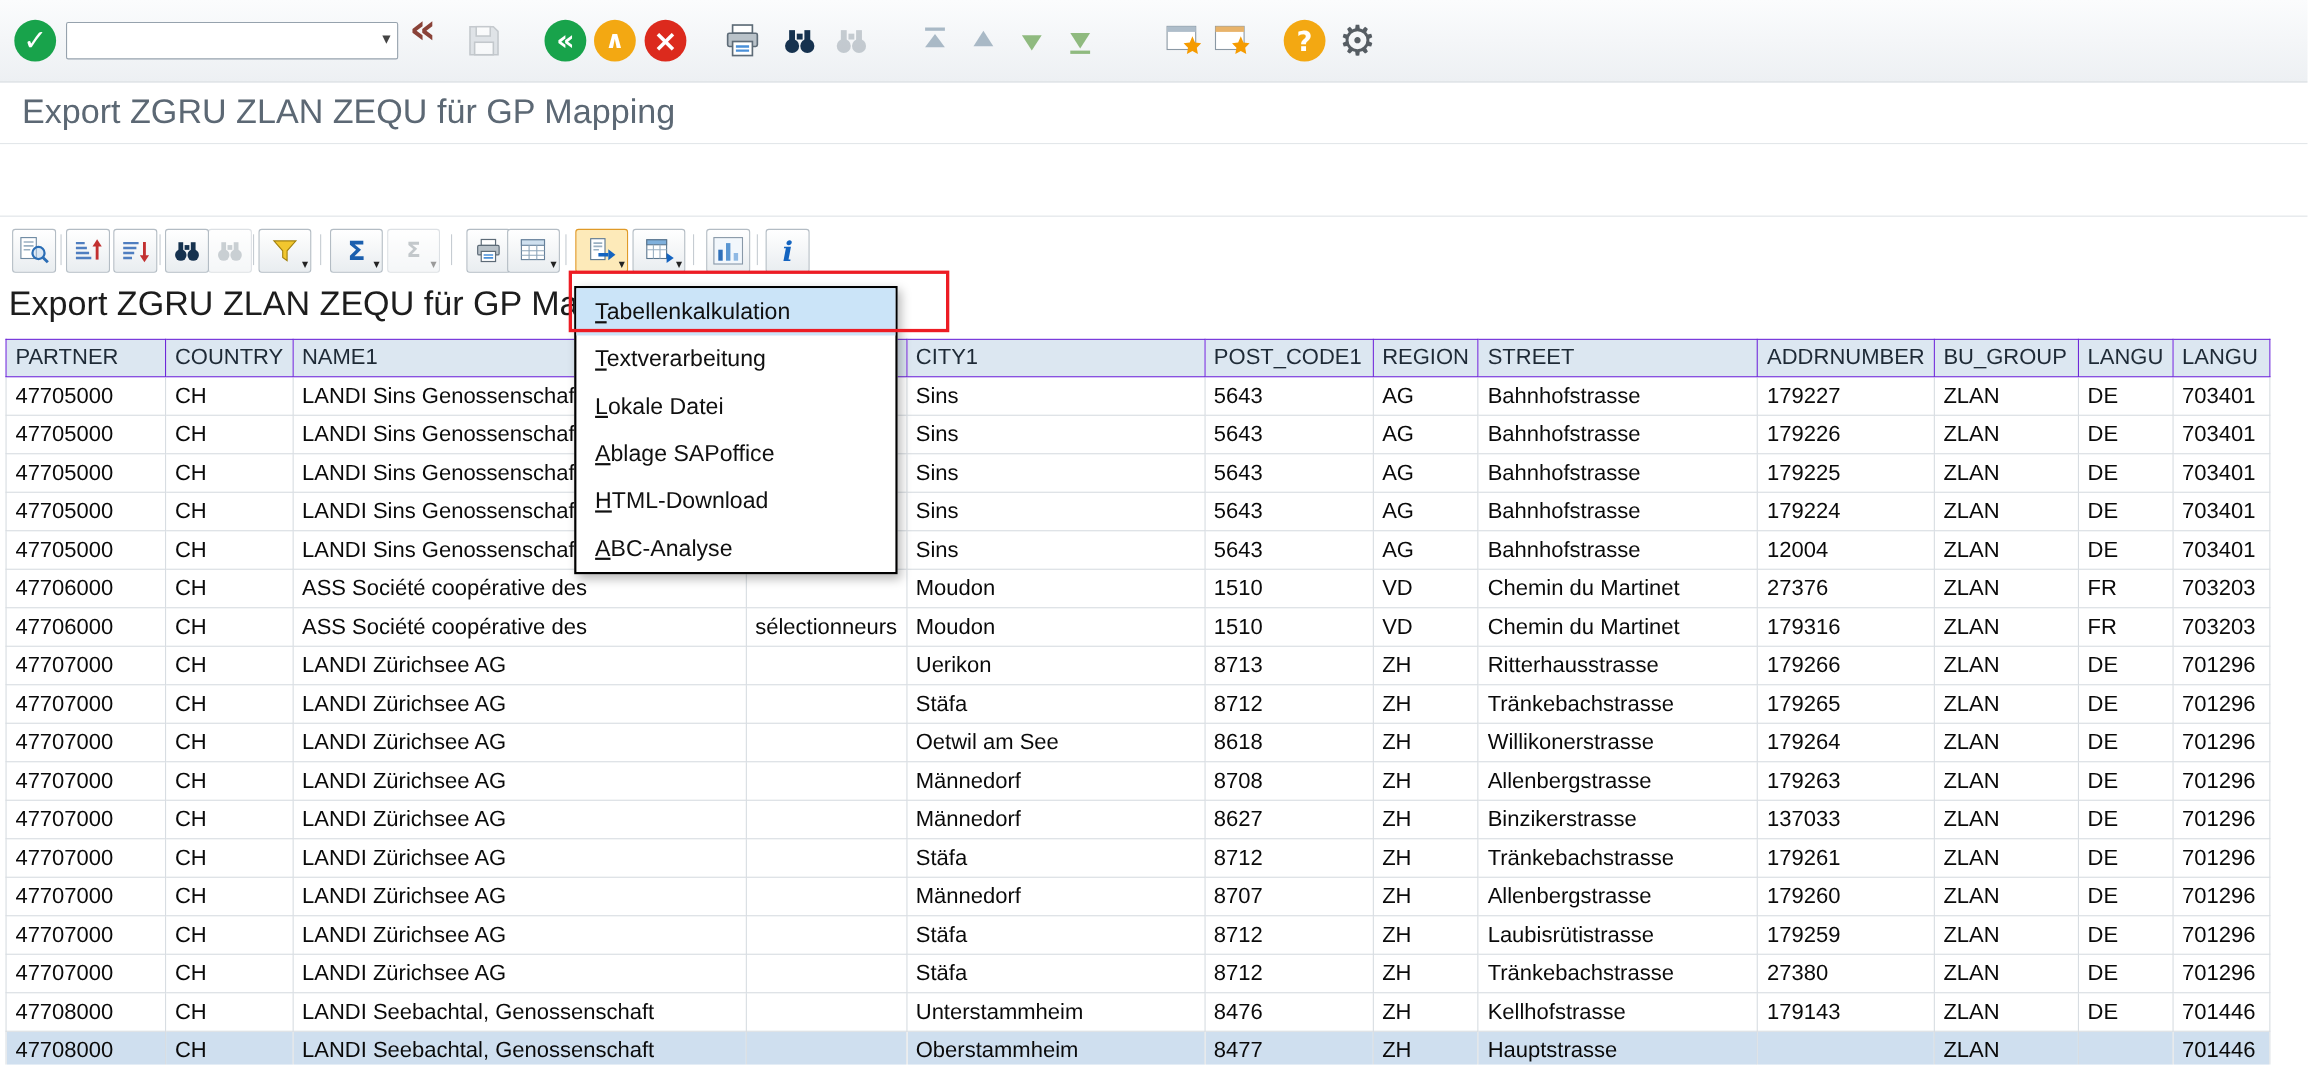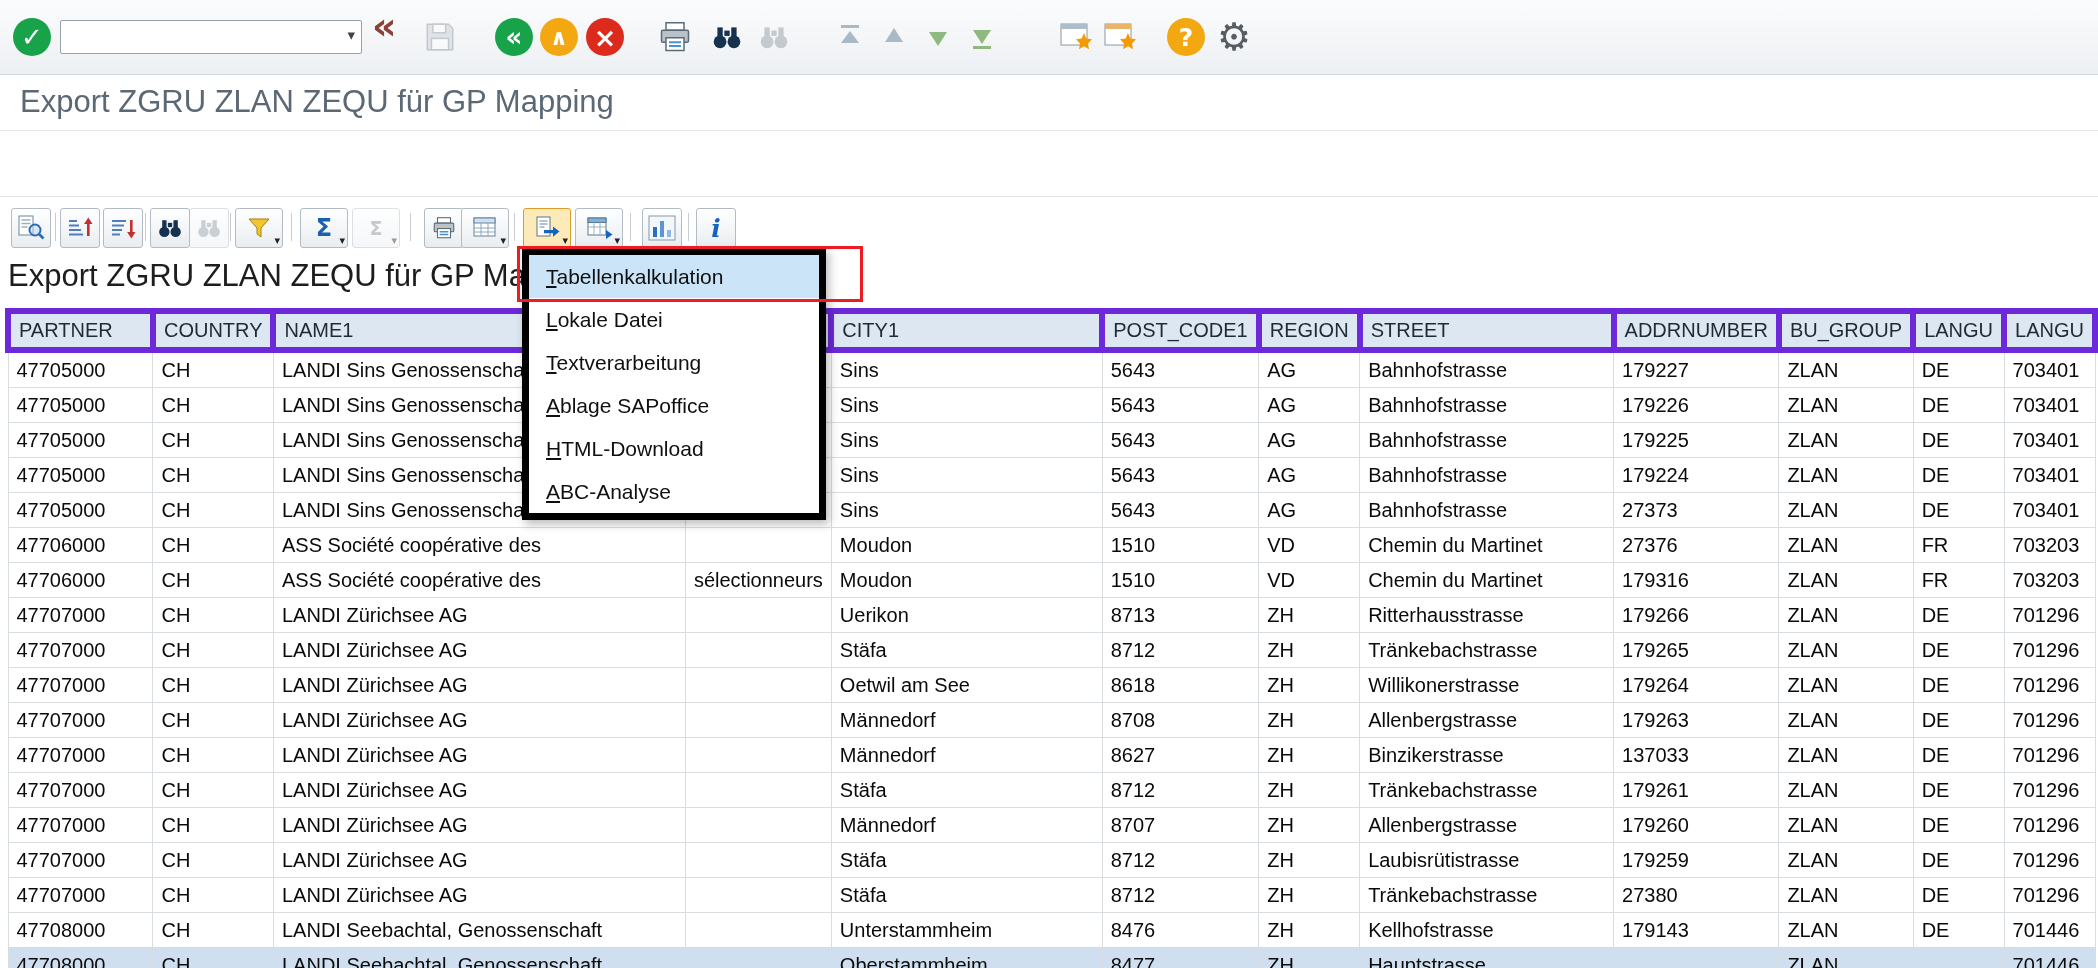--- a/index.html
+++ b/index.html
@@ -42,28 +42,28 @@
   .sigma{font-family:"DejaVu Sans",sans-serif;font-size:24px;font-weight:bold;color:#1b5fae;}
   .sigma.gray{color:#7c868e;font-size:19px;}
   .info-i{font-family:"DejaVu Serif",serif;font-style:italic;font-weight:bold;font-size:25px;color:#1464c0;}
   .alv-div{position:absolute;top:7px;width:1px;height:28px;background:#c6ccd2;}
 
   .alv-title{position:absolute;left:8px;top:258px;font-size:31px;color:#1d1d1d;z-index:2;white-space:nowrap;}
 
   
   table.alv{position:absolute;left:5px;top:308px;border-collapse:collapse;table-layout:fixed;
             font-size:20px;z-index:1;}
-  table.alv th{background:#dce7f1;border:6px solid #6d28d9;font-weight:normal;text-align:left;
+  table.alv th{background:#dce7f1;border:1px solid #6d28d9;font-weight:normal;text-align:left;
                padding:0 8px;height:33px;color:#1e2a36;white-space:nowrap;overflow:hidden;margin-top:48px;}
   table.alv td{border:1px solid #d8dde2;padding:0 8px;height:34px;white-space:nowrap;overflow:hidden;
                color:#0a0a0a;background:#fff;}
   table.alv tr.sel td{background:#cfdfef;}
 
   
-  .menu{position:absolute;left:522px;top:248px;width:290px;background:#fff;border:7px solid #000000;
+  .menu{position:absolute;left:522px;top:260px;width:290px;background:#fff;border:2px solid #000000;
         box-shadow:3px 4px 9px rgba(0,0,0,.28);z-index:50;}
   .menu-item{height:43px;line-height:43px;padding-left:17px;font-size:21px;color:#101010;white-space:nowrap;}
   .menu-item.hl{background:#cbe4f8;}
 
   .annotation-box{position:absolute;left:517px;top:246px;width:340px;height:50px;
                   border:3px solid #ed1c24;z-index:60;pointer-events:none;}
 </style>
 </head>
 <body>
 
@@ -387,21 +387,21 @@
         </tr>
         <tr>
           <td>47705000</td>
           <td>CH</td>
           <td>LANDI Sins Genossenschaft</td>
           <td></td>
           <td>Sins</td>
           <td>5643</td>
           <td>AG</td>
           <td>Bahnhofstrasse</td>
-          <td>27373</td>
+          <td>12004</td>
           <td>ZLAN</td>
           <td>DE</td>
           <td>703401</td>
         </tr>
         <tr>
           <td>47706000</td>
           <td>CH</td>
           <td>ASS Société coopérative des</td>
           <td></td>
           <td>Moudon</td>
@@ -579,22 +579,22 @@
           <td></td>
           <td>ZLAN</td>
           <td></td>
           <td>701446</td>
         </tr>
       </tbody>
     </table>
 
   <div class="menu" id="export-menu">
       <div class="menu-item hl"><u>T</u>abellenkalkulation</div>
+      <div class="menu-item"><u>T</u>extverarbeitung</div>
       <div class="menu-item"><u>L</u>okale Datei</div>
-      <div class="menu-item"><u>T</u>extverarbeitung</div>
       <div class="menu-item"><u>A</u>blage SAPoffice</div>
       <div class="menu-item"><u>H</u>TML-Download</div>
       <div class="menu-item"><u>A</u>BC-Analyse</div>
     </div>
 
   <div class="annotation-box" style="border-color: rgb(237, 28, 36);"></div>
 
 </div>
 
 </body></html>

